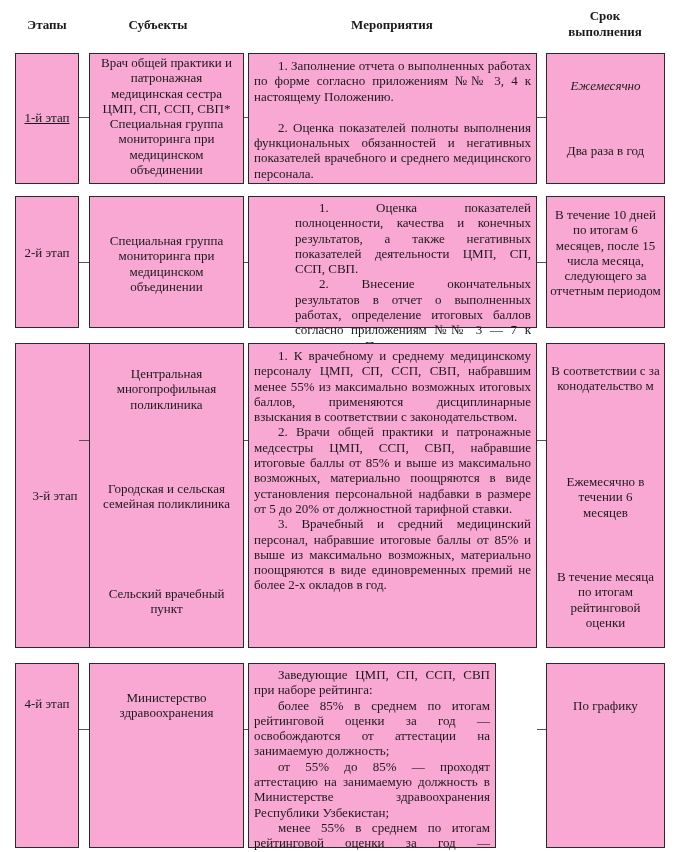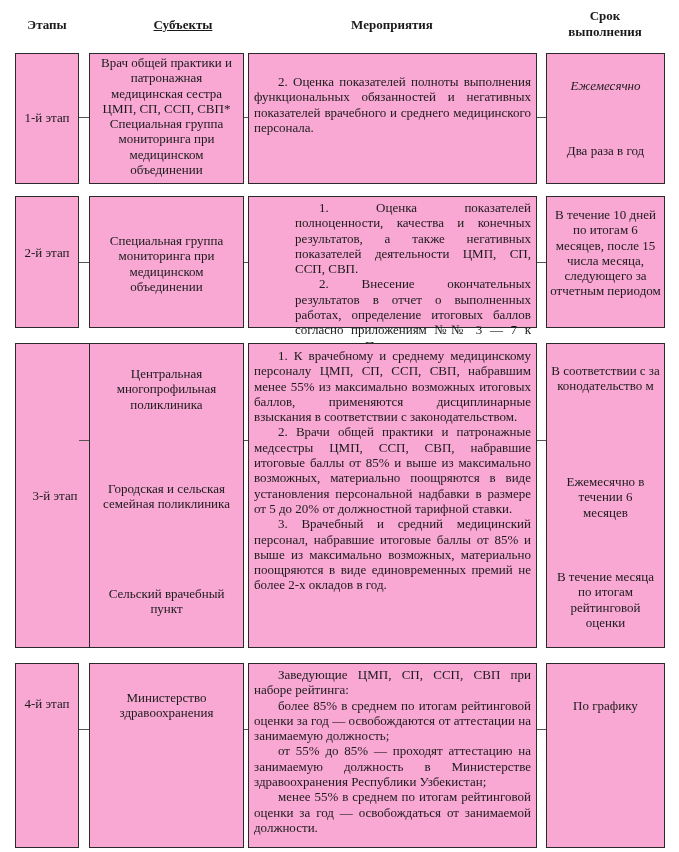--- a/index.html
+++ b/index.html
@@ -27,41 +27,42 @@
     padding: 0 5px; box-sizing: border-box;
   }
   .justify p { margin: 0; text-indent: 24px; text-align-last: left; }
   .stage-label { font-size: 13px; text-align: center; position: absolute; left: 0; right: 0; }
   .abs { position: absolute; left: 0; right: 0; }
 </style>
 </head>
 <body>
 
 <div class="hdr" style="left:14px;top:17px;width:66px;">Этапы</div>
-<div class="hdr" style="left:106px;top:17px;width:154px;text-decoration:underline;">Субъекты</div>
+<div class="hdr" style="left:81px;top:17px;width:154px;">Субъекты</div>
 <div class="hdr" style="left:248px;top:17px;width:288px;">Мероприятия</div>
 <div class="hdr" style="left:546px;top:8px;width:118px;">
   <div>Срок</div>
   <div>выполнения</div>
 </div>
 
 <div>
   <div class="box" style="left:15px;top:53px;width:64px;height:131px;">
-    <div class="stage-label" style="top:56px;">1-й этап</div>
+    <div class="stage-label" style="top:56px;text-decoration:underline;">1-й этап</div>
   </div>
   <div class="conn" style="left:79px;top:117px;width:10px;"></div>
   <div class="box" style="left:89px;top:53px;width:155px;height:131px;">
     <div class="center-text" style="padding:1px 4px 0;">
       <div>Врач общей практики и патронажная медицинская сестра ЦМП, СП, ССП, СВП*</div>
       <div>Специальная группа мониторинга при медицинском объединении</div>
     </div>
   </div>
   <div class="conn" style="left:244px;top:117px;width:4px;"></div>
   <div class="box" style="left:248px;top:53px;width:289px;height:131px;">
     <div class="justify" style="padding-top:4px;">
+      <p>1. Заполнение отчета о выполненных работах по форме согласно приложениям №№ 3, 4 к настоящему Положению.</p>
       <p style="margin-top:16px;">2. Оценка показателей полноты выполнения функциональных обязанностей и негативных показателей врачебного и среднего медицинского персонала.</p>
     </div>
   </div>
   <div class="conn" style="left:537px;top:117px;width:9px;"></div>
   <div class="box" style="left:546px;top:53px;width:119px;height:131px;">
     <div class="center-text abs" style="top:24px;font-style:italic;">Ежемесячно</div>
     <div class="center-text abs" style="top:89px;">Два раза в год</div>
   </div>
 </div>
 
@@ -116,21 +117,21 @@
 
 <div>
   <div class="box" style="left:15px;top:663px;width:64px;height:185px;">
     <div class="stage-label" style="top:32px;">4-й этап</div>
   </div>
   <div class="conn" style="left:79px;top:729px;width:10px;"></div>
   <div class="box" style="left:89px;top:663px;width:155px;height:185px;">
     <div class="center-text" style="padding:26px 20px 0;text-align:center;">Министерство здравоохранения</div>
   </div>
   <div class="conn" style="left:244px;top:729px;width:4px;"></div>
-  <div class="box" style="left:248px;top:663px;width:289px;height:185px;">
+  <div class="box" style="left:248px;top:663px;width:248px;height:185px;">
     <div class="justify" style="padding-top:3px;">
       <p>Заведующие ЦМП, СП, ССП, СВП при наборе рейтинга:</p>
       <p>более 85% в среднем по итогам рейтинговой оценки за год — освобождаются от аттестации на занимаемую должность;</p>
       <p>от 55% до 85% — проходят аттестацию на занимаемую должность в Министерстве здравоохранения Республики Узбекистан;</p>
       <p>менее 55% в среднем по итогам рейтинговой оценки за год — освобождаться от занимаемой должности.</p>
     </div>
   </div>
   <div class="conn" style="left:537px;top:729px;width:9px;"></div>
   <div class="box" style="left:546px;top:663px;width:119px;height:185px;">
     <div class="center-text abs" style="top:34px;">По графику</div>

